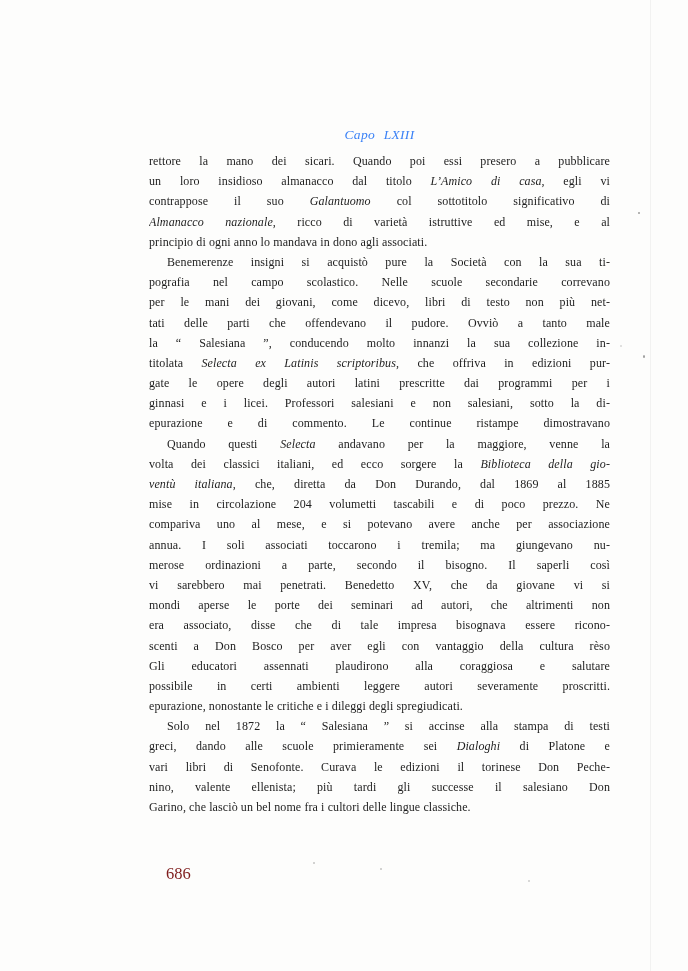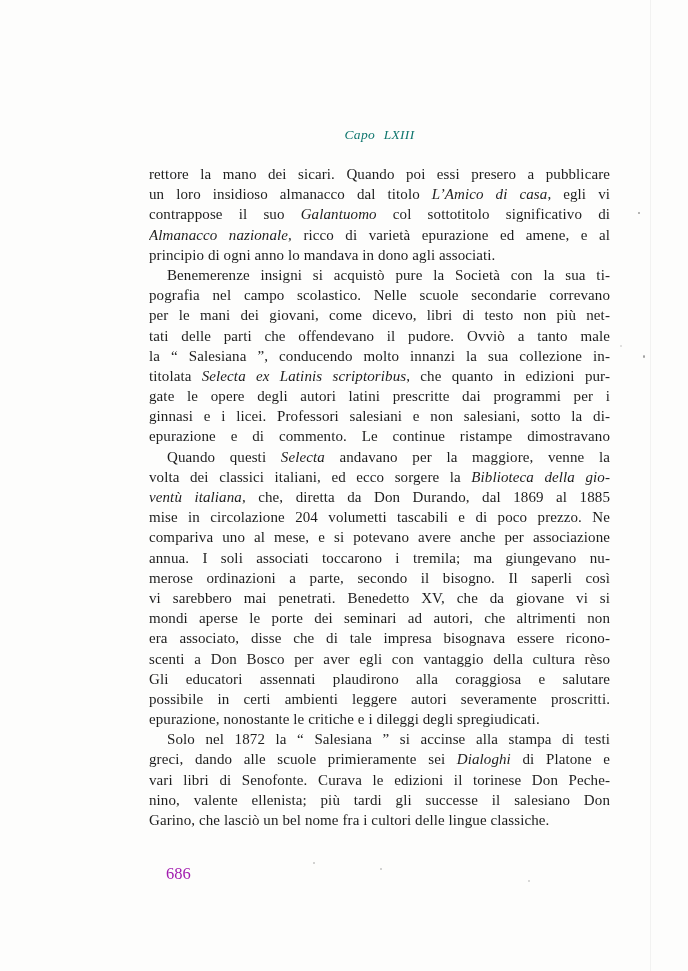--- a/index.html
+++ b/index.html
@@ -19,28 +19,28 @@
   .running-header {
     position: absolute;
     top: 127px;
     left: 149px;
     width: 461px;
     text-align: center;
     font-style: italic;
     font-size: 13.5px;
     word-spacing: 5px;
     letter-spacing: 0.3px;
-    color: #0f766e;
+    color: #3b82f6;
   }
   .page-text {
     position: absolute;
-    top: 164px;
+    top: 151px;
     left: 149px;
     width: 461px;
-    font-size: 15px;
+    font-size: 12px;
     line-height: 20.2px;
     letter-spacing: 0.1px;
   }
   .line {
     height: 20.2px;
     overflow: hidden;
     text-align: justify;
     text-align-last: justify;
   }
   .line.last {
@@ -50,21 +50,21 @@
     text-indent: 18px;
   }
   .line em {
     font-style: italic;
   }
   .page-number {
     position: absolute;
     top: 864px;
     left: 166px;
     font-size: 16.5px;
-    color: #a21caf;
+    color: #7f1d1d;
   }
   .scan-edge-line {
     position: absolute;
     top: 0;
     left: 650px;
     width: 1px;
     height: 971px;
     background: rgba(0,0,0,0.045);
   }
   .speck {
@@ -82,28 +82,28 @@
 </head>
 <body>
 
 <div class="page">
   <div class="running-header">Capo LXIII</div>
 
   <div class="page-text">
       <div class="line"><span>rettore la mano dei sicari. Quando poi essi presero a pubblicare</span></div>
       <div class="line"><span>un loro insidioso almanacco dal titolo </span><em>L’Amico di casa</em><span>, egli vi</span></div>
       <div class="line"><span>contrappose il suo </span><em>Galantuomo</em><span> col sottotitolo significativo di</span></div>
-      <div class="line"><em>Almanacco nazionale</em><span>, ricco di varietà epurazione ed amene, e al</span></div>
+      <div class="line"><em>Almanacco nazionale</em><span>, ricco di varietà istruttive ed mise, e al</span></div>
       <div class="line last"><span>principio di ogni anno lo mandava in dono agli associati.</span></div>
       <div class="line indent"><span>Benemerenze insigni si acquistò pure la Società con la sua ti-</span></div>
       <div class="line"><span>pografia nel campo scolastico. Nelle scuole secondarie correvano</span></div>
       <div class="line"><span>per le mani dei giovani, come dicevo, libri di testo non più net-</span></div>
       <div class="line"><span>tati delle parti che offendevano il pudore. Ovviò a tanto male</span></div>
       <div class="line"><span>la “ Salesiana ”, conducendo molto innanzi la sua collezione in-</span></div>
-      <div class="line"><span>titolata </span><em>Selecta ex Latinis scriptoribus</em><span>, che quanto in edizioni pur-</span></div>
+      <div class="line"><span>titolata </span><em>Selecta ex Latinis scriptoribus</em><span>, che offriva in edizioni pur-</span></div>
       <div class="line"><span>gate le opere degli autori latini prescritte dai programmi per i</span></div>
       <div class="line"><span>ginnasi e i licei. Professori salesiani e non salesiani, sotto la di-</span></div>
       <div class="line"><span>epurazione e di commento. Le continue ristampe dimostravano</span></div>
       <div class="line indent"><span>Quando questi </span><em>Selecta</em><span> andavano per la maggiore, venne la</span></div>
       <div class="line"><span>volta dei classici italiani, ed ecco sorgere la </span><em>Biblioteca della gio-</em></div>
       <div class="line"><em>ventù italiana</em><span>, che, diretta da Don Durando, dal 1869 al 1885</span></div>
       <div class="line"><span>mise in circolazione 204 volumetti tascabili e di poco prezzo. Ne</span></div>
       <div class="line"><span>compariva uno al mese, e si potevano avere anche per associazione</span></div>
       <div class="line"><span>annua. I soli associati toccarono i tremila; ma giungevano nu-</span></div>
       <div class="line"><span>merose ordinazioni a parte, secondo il bisogno. Il saperli così</span></div>

